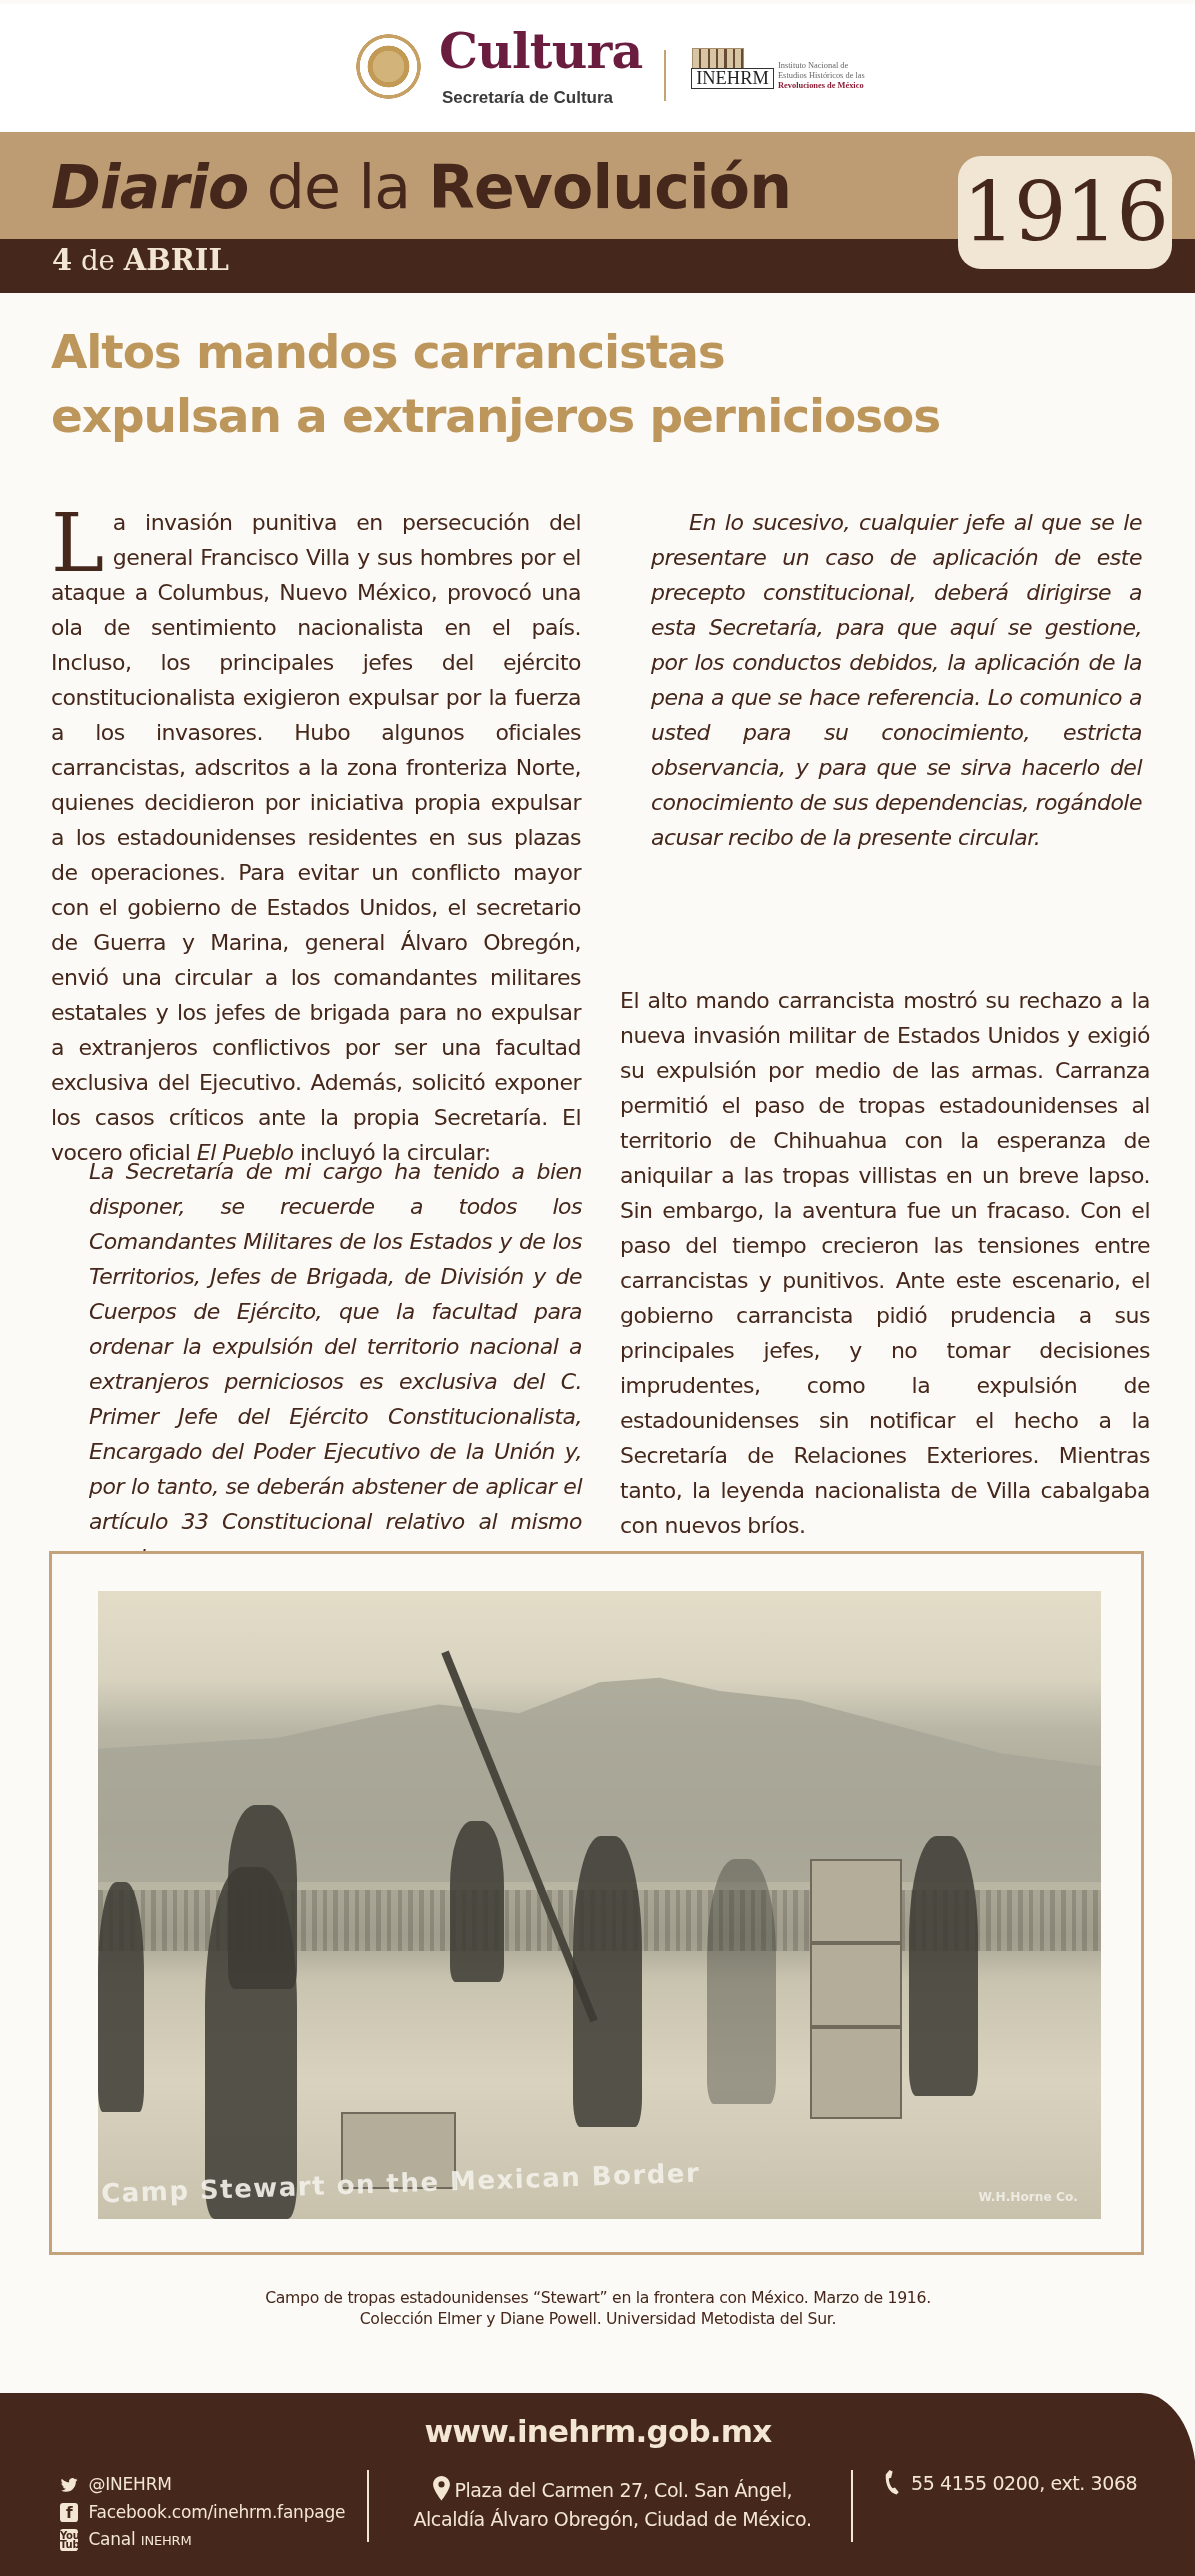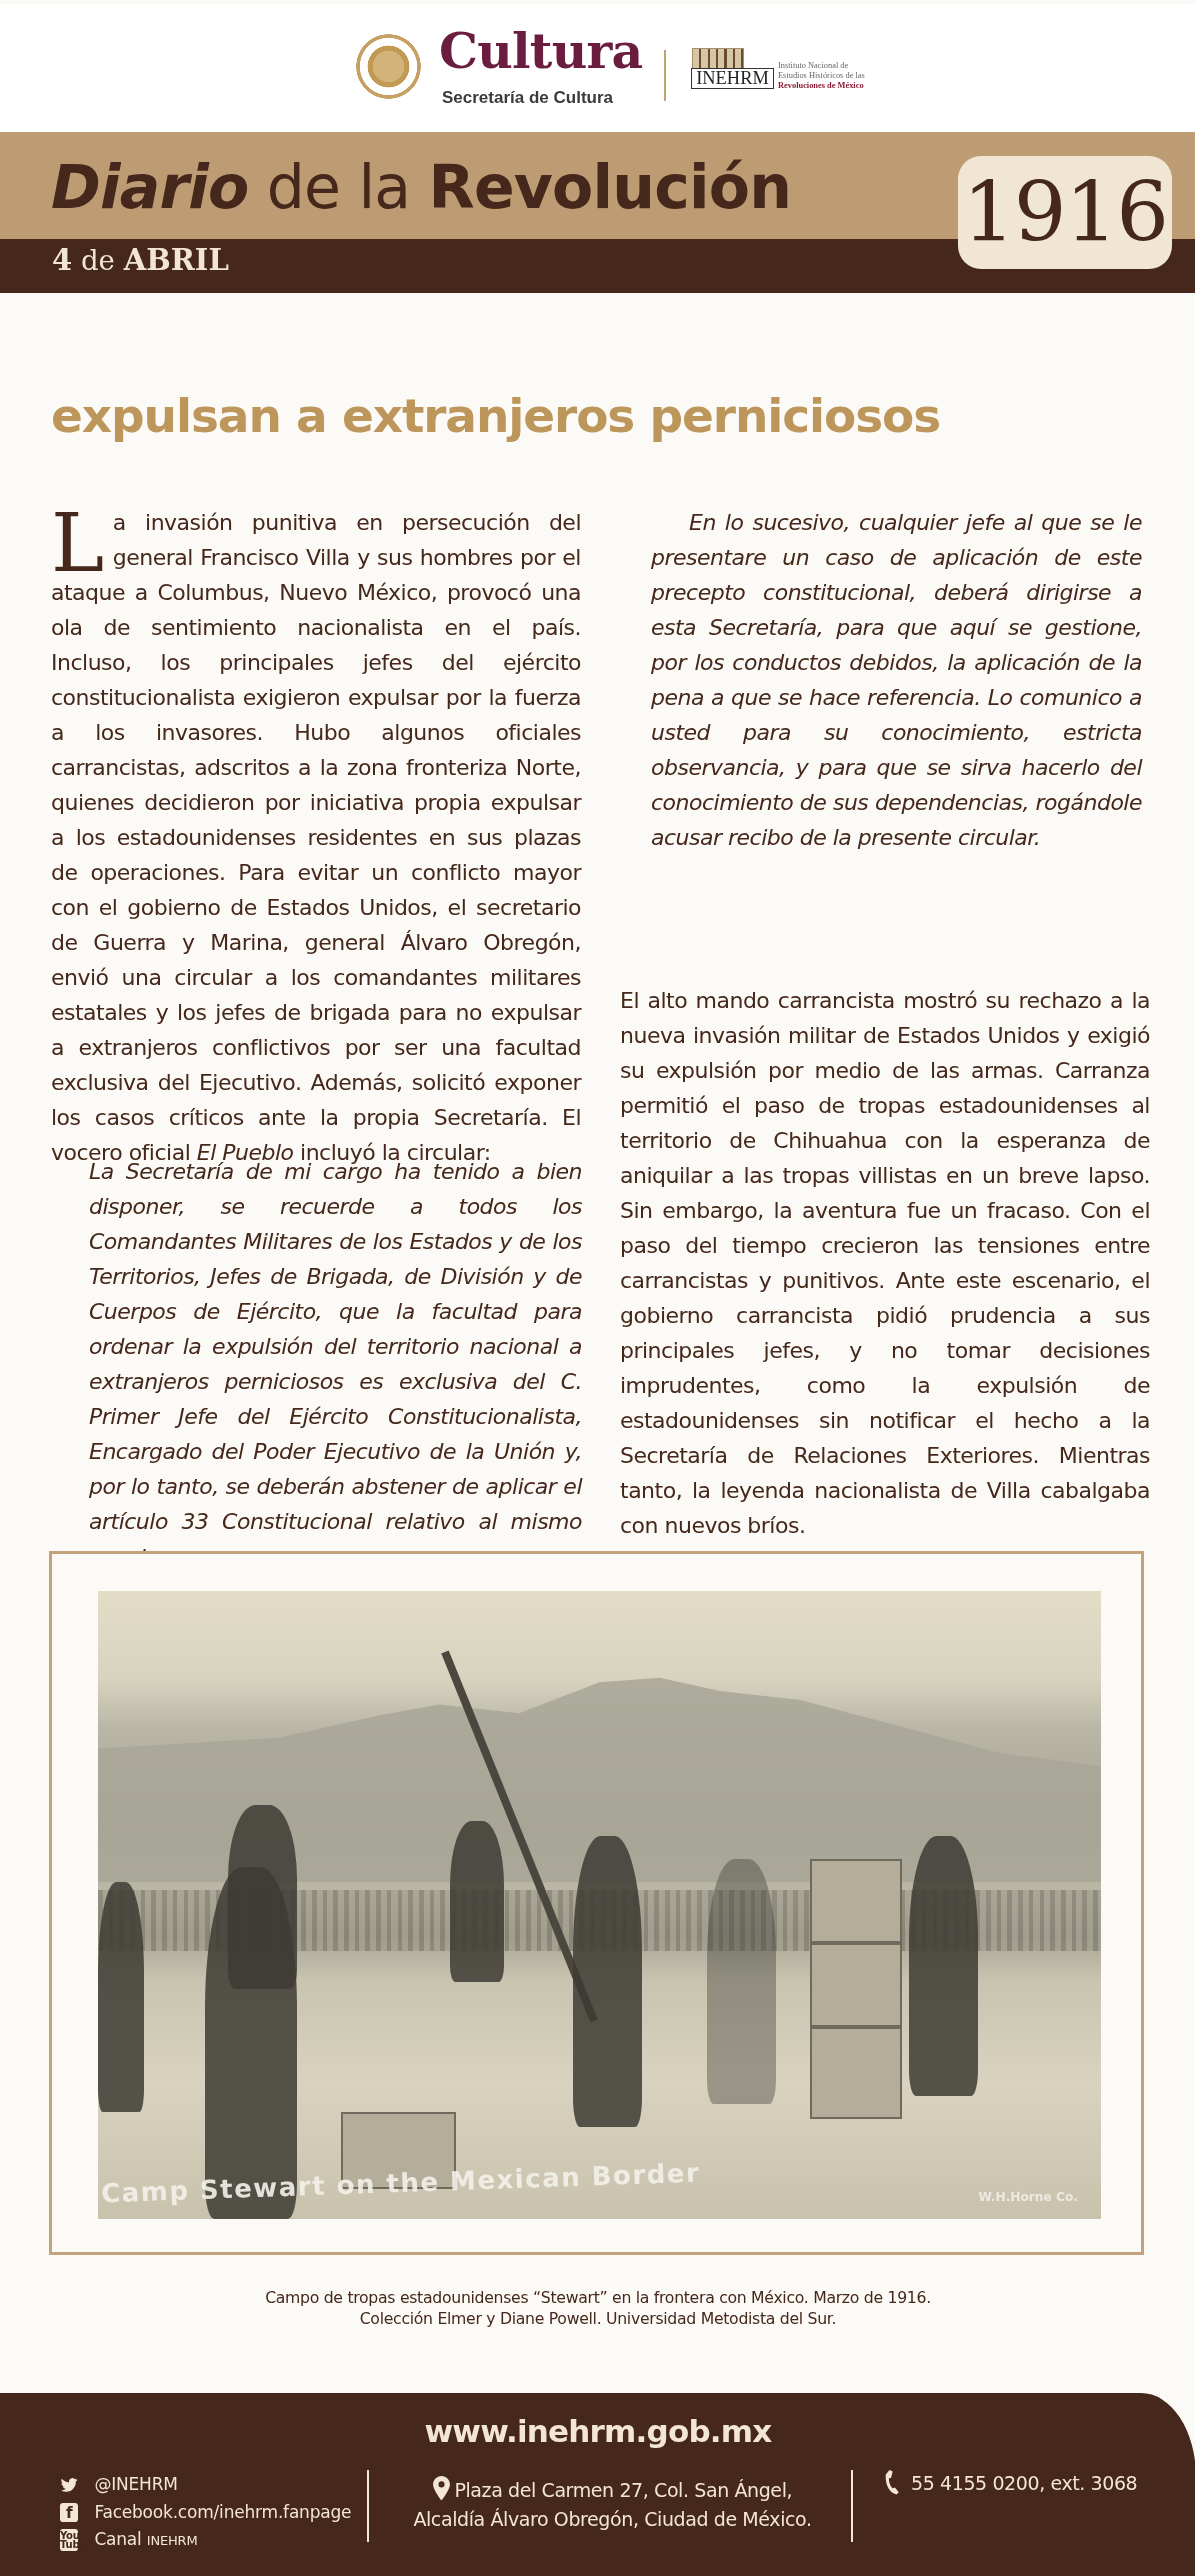--- a/index.html
+++ b/index.html
@@ -67,21 +67,21 @@
   .photo-stamp2 { position: absolute; right: 23px; bottom: 15.3px; font-size: 12.2px; font-weight: bold; color: #f3f1ea; opacity: .85; }
 
   .caption { position: absolute; left: 0; top: 2287px; width: 1196px; text-align: center; font-family: "DejaVu Sans", sans-serif;
              font-size: 15.7px; line-height: 21.4px; color: #45271b; letter-spacing: -0.3px; }
 
   
   .footer { position: absolute; left: 0; top: 2393px; width: 1196px; height: 183px; background: #45271b; border-top-right-radius: 55px 84px; }
   .footer-url { position: absolute; left: 0; top: 2413px; width: 1196px; text-align: center; font-family: "DejaVu Sans", sans-serif;
                 font-weight: bold; font-size: 31px; color: #f3e6d2; letter-spacing: -0.8px; }
   .f-social { position: absolute; left: 60px; top: 2471px; font-size: 17px; line-height: 27.6px; color: #f3e6d2; letter-spacing: -0.2px; }
-  .f-row { display: flex; align-items: center; gap: 16px; height: 27.6px; }
+  .f-row { display: flex; align-items: center; gap: 10px; height: 27.6px; }
   .ic { width: 18.4px; height: 18.4px; display: inline-block; }
   .ic-fb { background: #f3e6d2; border-radius: 3.1px; color: #45271b; font-weight: bold; font-size: 15.3px; text-align: center; line-height: 20px; }
   .ic-yt { width: 18.4px; height: 21.4px; background: #f3e6d2; border-radius: 3.1px; color: #45271b; font-size: 10px; line-height: 9.2px; text-align: center; font-weight: bold; padding-top: 1.5px; }
   .small-caps { font-size: 13px; }
   .f-div1 { position: absolute; left: 367px; top: 2470px; width: 2.3px; height: 72px; background: #f3e6d2; }
   .f-div2 { position: absolute; left: 851px; top: 2470px; width: 2.3px; height: 72px; background: #f3e6d2; }
   .f-address { position: absolute; left: 398px; top: 2476px; width: 429px; text-align: center; font-size: 19px; line-height: 29px; color: #f3e6d2; letter-spacing: -0.4px; }
   .f-phone { position: absolute; left: 885px; top: 2470px; font-size: 19px; color: #f3e6d2; display: flex; gap: 10.7px; align-items: center; letter-spacing: -0.4px; }
 </style>
 </head>
@@ -101,21 +101,21 @@
   </div>
 </div>
 
 <div class="band-top"></div>
 <div class="band-bottom"></div>
 <div class="diario-title"><span class="it">Diario</span><span class="light"> de la </span><span class="bd">Revolución</span></div>
 <div class="date-line"><span class="big">4</span><span> de </span><span class="big">ABRIL</span></div>
 <div class="year-badge">1916</div>
 
 <h1 class="headline">
-  <br>
+  <span>Altos mandos carrancistas</span><br>
   <span>expulsan a extranjeros perniciosos</span>
 </h1>
 
 <div class="col col-left">
   <p><span class="dropcap">L</span><span>a invasión punitiva en persecución del general Francisco Villa y sus hombres por el ataque a Columbus, Nuevo México, provocó una ola de sentimiento nacionalista en el país. Incluso, los principales jefes del ejército constitucionalista exigieron expulsar por la fuerza a los invasores. Hubo algunos oficiales carrancistas, adscritos a la zona fronteriza Norte, quienes decidieron por iniciativa propia expulsar a los estadounidenses residentes en sus plazas de operaciones. Para evitar un conflicto mayor con el gobierno de Estados Unidos, el secretario de Guerra y Marina, general Álvaro Obregón, envió una circular a los comandantes militares estatales y los jefes de brigada para no expulsar a extranjeros conflictivos por ser una facultad exclusiva del Ejecutivo. Además, solicitó exponer los casos críticos ante la propia Secretaría. El vocero oficial </span><i>El Pueblo</i><span> incluyó la circular:</span></p>
 </div>
 <div class="col quote">
   <p>La Secretaría de mi cargo ha tenido a bien disponer, se recuerde a todos los Comandantes Militares de los Estados y de los Territorios, Jefes de Brigada, de División y de Cuerpos de Ejército, que la facultad para ordenar la expulsión del territorio nacional a extranjeros perniciosos es exclusiva del C. Primer Jefe del Ejército Constitucionalista, Encargado del Poder Ejecutivo de la Unión y, por lo tanto, se deberán abstener de aplicar el artículo 33 Constitucional relativo al mismo asunto.</p>
 </div>
 

